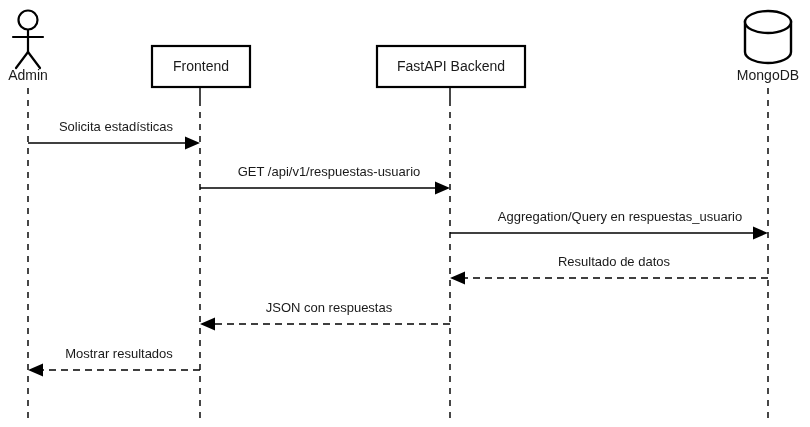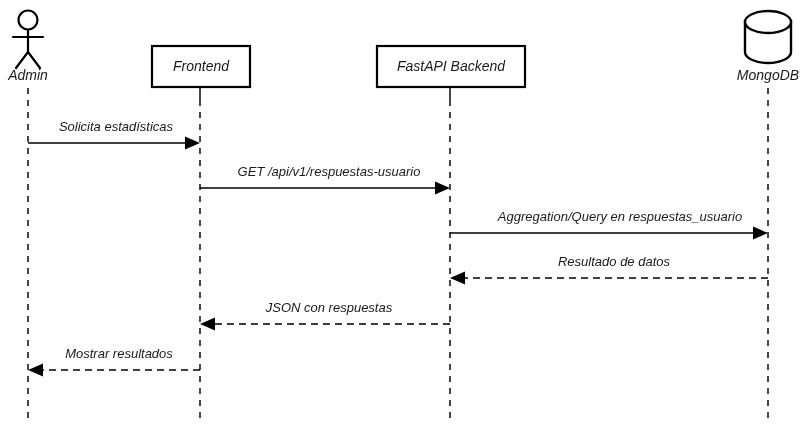--- a/index.html
+++ b/index.html
@@ -10,21 +10,20 @@
   body {
     font-family: "Liberation Sans", sans-serif;
     -webkit-font-smoothing: antialiased;
   }
   #diagram-root {
     position: relative;
     width: 810px;
     height: 427px;
     background: #ffffff;
     overflow: hidden;
-    font-style: italic;
   }
   #diagram-svg {
     position: absolute;
     top: 0;
     left: 0;
     width: 810px;
     height: 427px;
     display: block;
   }
   .lifeline-dash {

